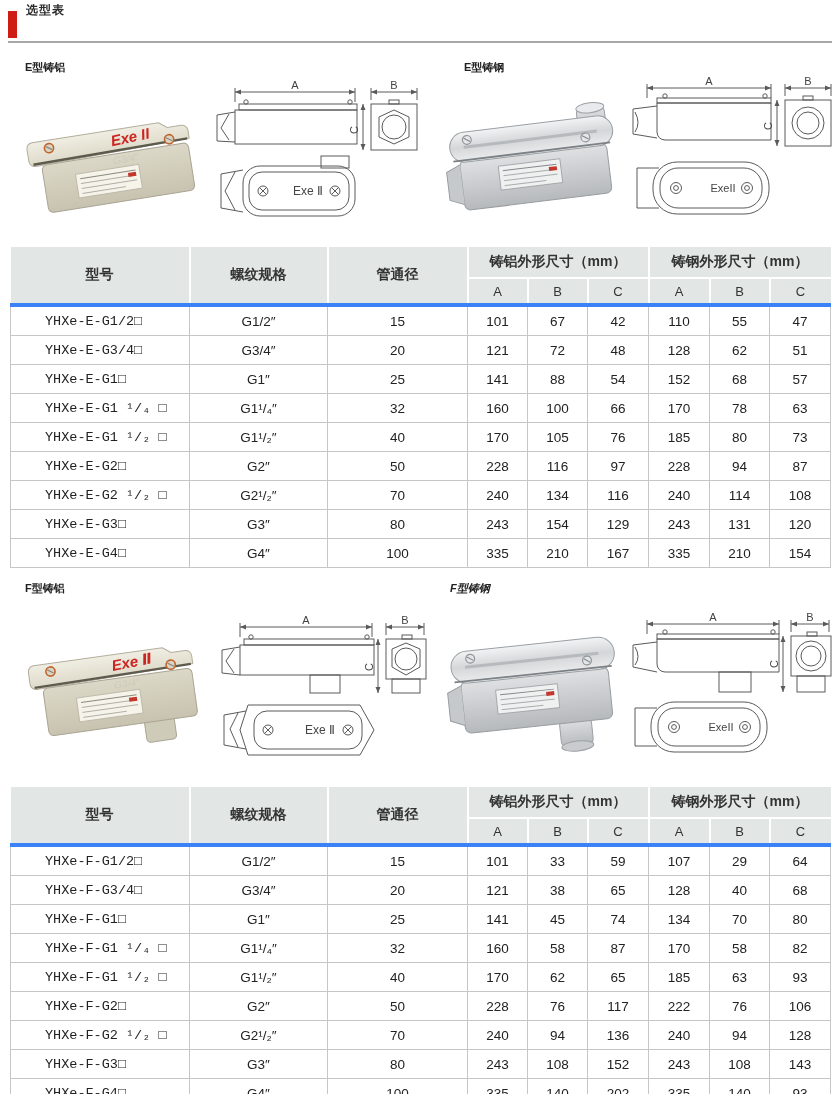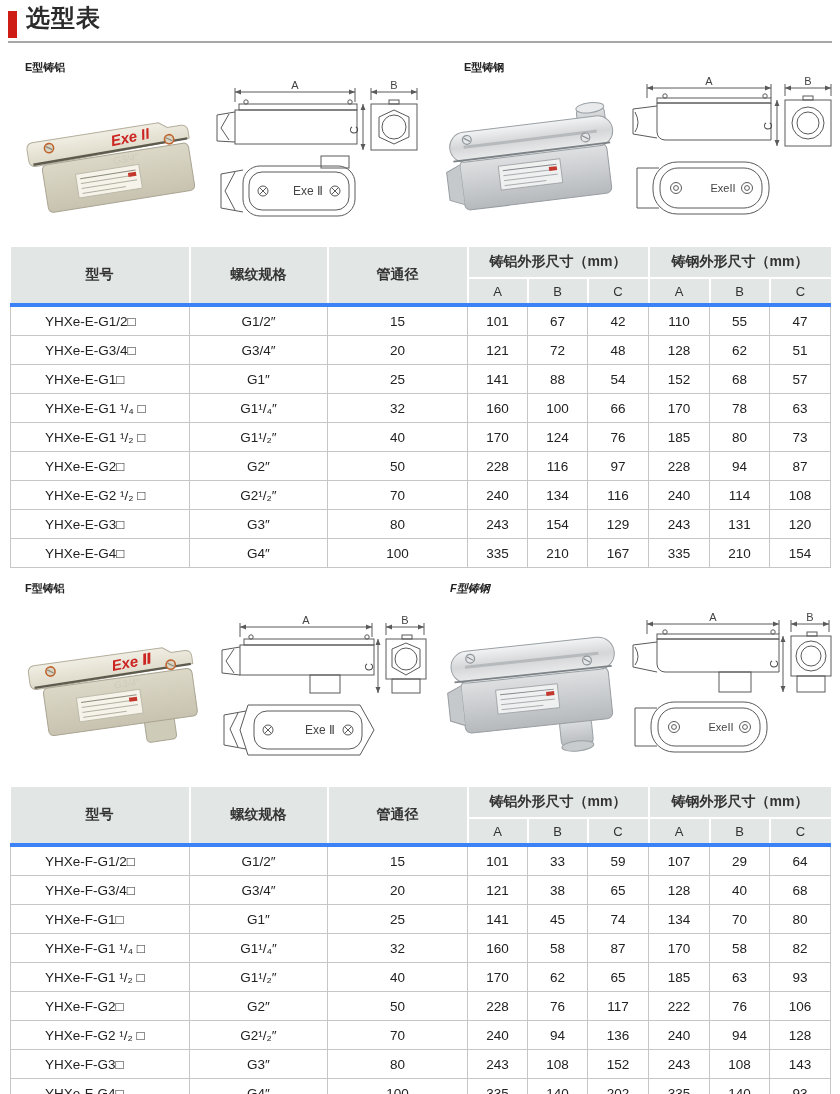--- a/index.html
+++ b/index.html
@@ -3,21 +3,21 @@
 <meta charset="utf-8">
 <style>
   html,body{margin:0;padding:0;background:#fff;}
   .page{
     position:relative;width:840px;height:1094px;background:#ffffff;
     font-family:"Liberation Sans","DejaVu Sans",sans-serif;color:#333;overflow:hidden;
   }
   
   .title-block{position:absolute;left:0;top:0;width:840px;height:46px;}
   .title-bar{position:absolute;left:8px;top:11px;width:9px;height:27px;background:#ce1d15;}
-  .page-title{position:absolute;left:26px;top:2px;font-size:24px;font-weight:bold;color:#2b2b2b;letter-spacing:1px;}
+  .page-title{position:absolute;left:26px;top:2px;font-size:12px;font-weight:bold;color:#2b2b2b;letter-spacing:1px;}
   .title-rule{position:absolute;left:8px;top:41px;width:824px;height:2px;background:#a8a8a8;}
   
   .sec-label{position:absolute;font-size:11px;font-weight:600;color:#222;}
   
   .art{position:absolute;}
   svg text{font-family:"Liberation Sans","DejaVu Sans",sans-serif;}
   
   table.spec{
     position:absolute;left:10px;width:820px;border-collapse:collapse;table-layout:fixed;
     font-size:13.5px;color:#222;
@@ -28,21 +28,21 @@
   }
   table.spec thead tr.group-row th{height:28px;}
   table.spec thead tr.sub-row th{height:22px;font-size:13px;font-weight:400;border-top:2px solid #fff;}
   table.spec thead th:first-child{border-left:none;}
   table.spec thead th:last-child{border-right:none;text-align:center;}
   table.spec thead th.span2,
   table.spec thead tr.sub-row th{border-bottom:4px solid #3b82f6;}
   table.spec tbody td{
     height:26px;text-align:center;border:1px solid #c6c6c6;background:#fff;
   }
-  table.spec tbody td.model{text-align:left;padding-left:34px;}
+  table.spec tbody td.model{text-align:left;padding-left:34px;font-family:Liberation Mono, monospace;}
   #table-e{top:247px;}
   #table-f{top:787px;}
 </style>
 </head>
 <body>
 
 <div class="page">
 
   <div class="title-block">
     <div class="title-bar"></div>
@@ -440,21 +440,21 @@
           <td>66</td>
           <td>170</td>
           <td>78</td>
           <td>63</td>
         </tr>
         <tr>
           <td class="model">YHXe-E-G1 ¹/₂ □</td>
           <td>G1¹/₂″</td>
           <td>40</td>
           <td>170</td>
-          <td>124</td>
+          <td>105</td>
           <td>76</td>
           <td>185</td>
           <td>80</td>
           <td>73</td>
         </tr>
         <tr>
           <td class="model">YHXe-E-G2□</td>
           <td>G2″</td>
           <td>50</td>
           <td>228</td>

